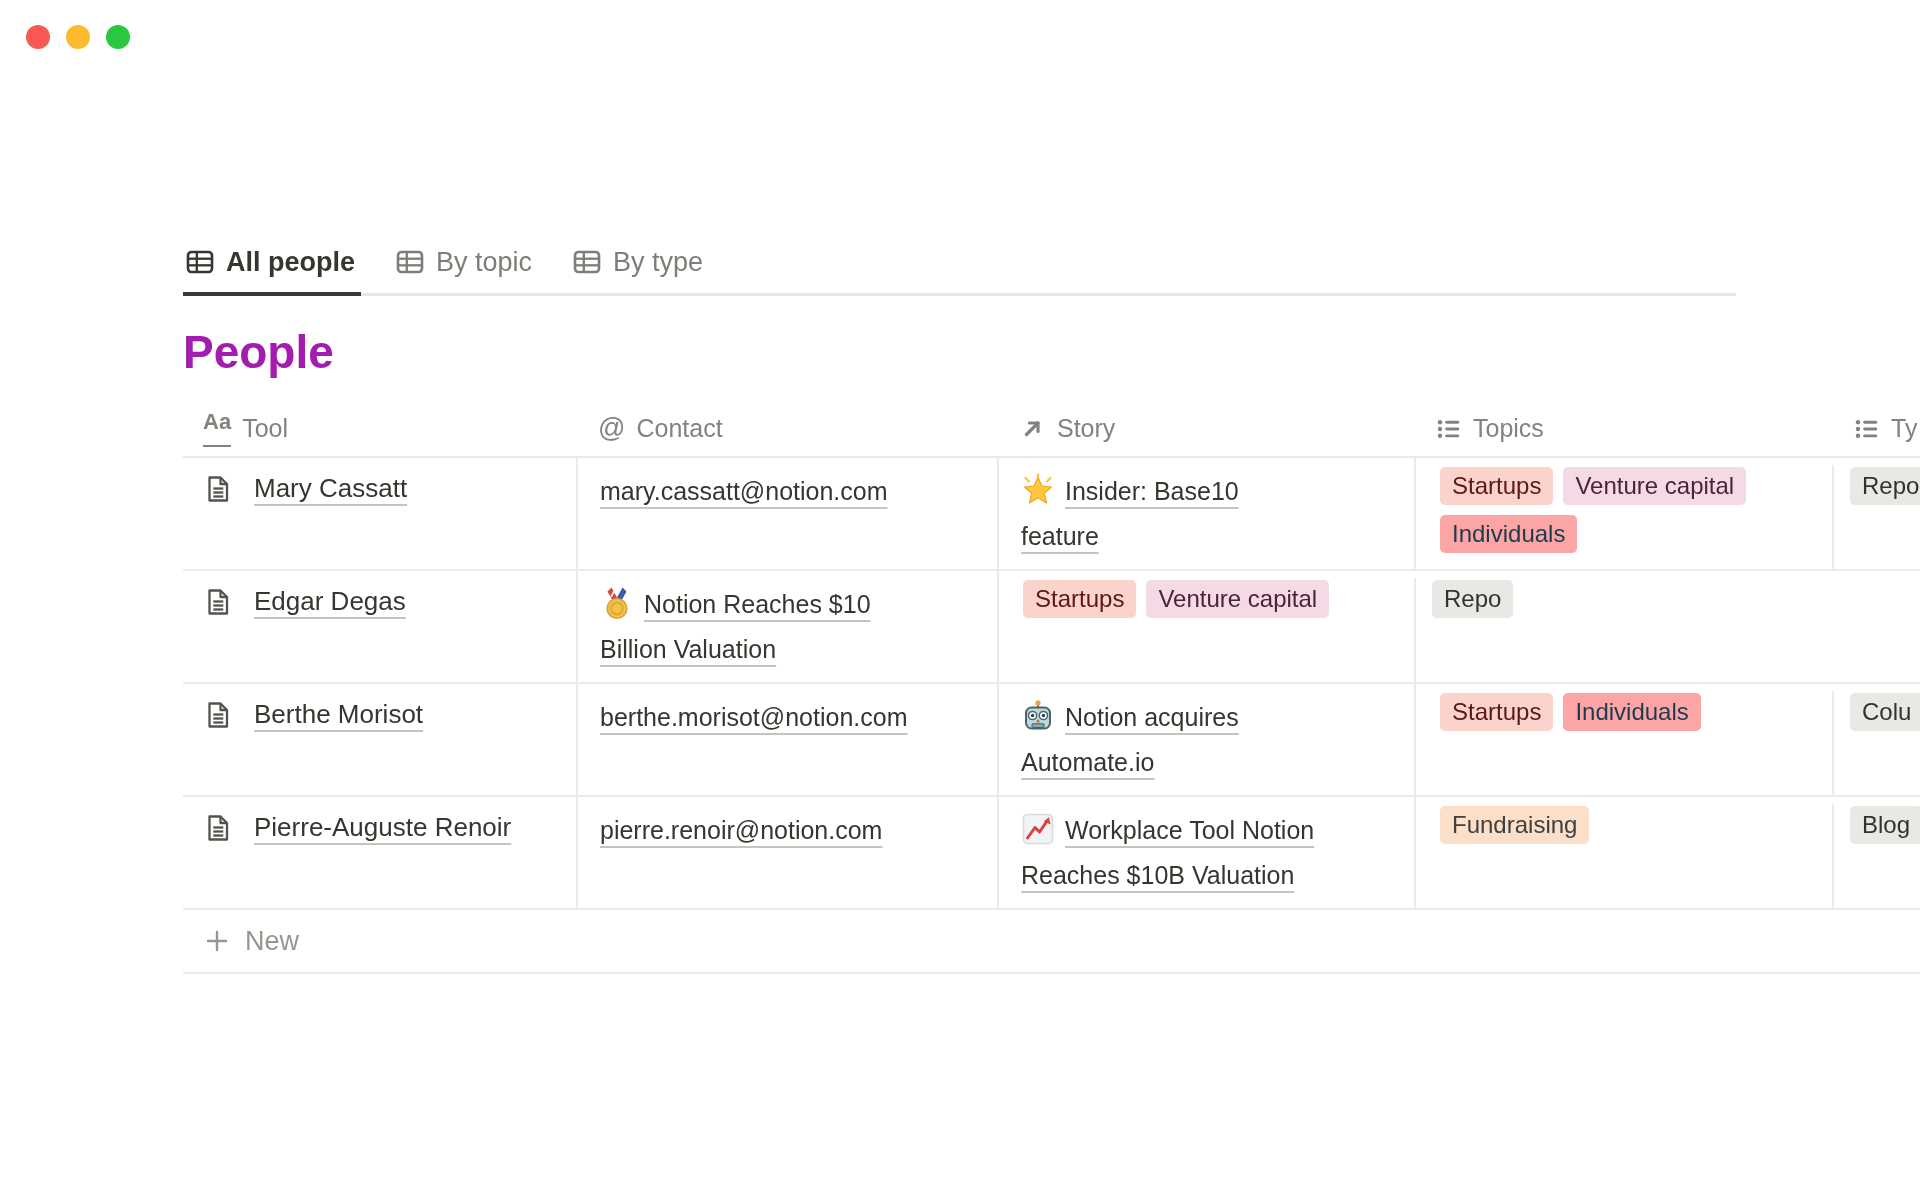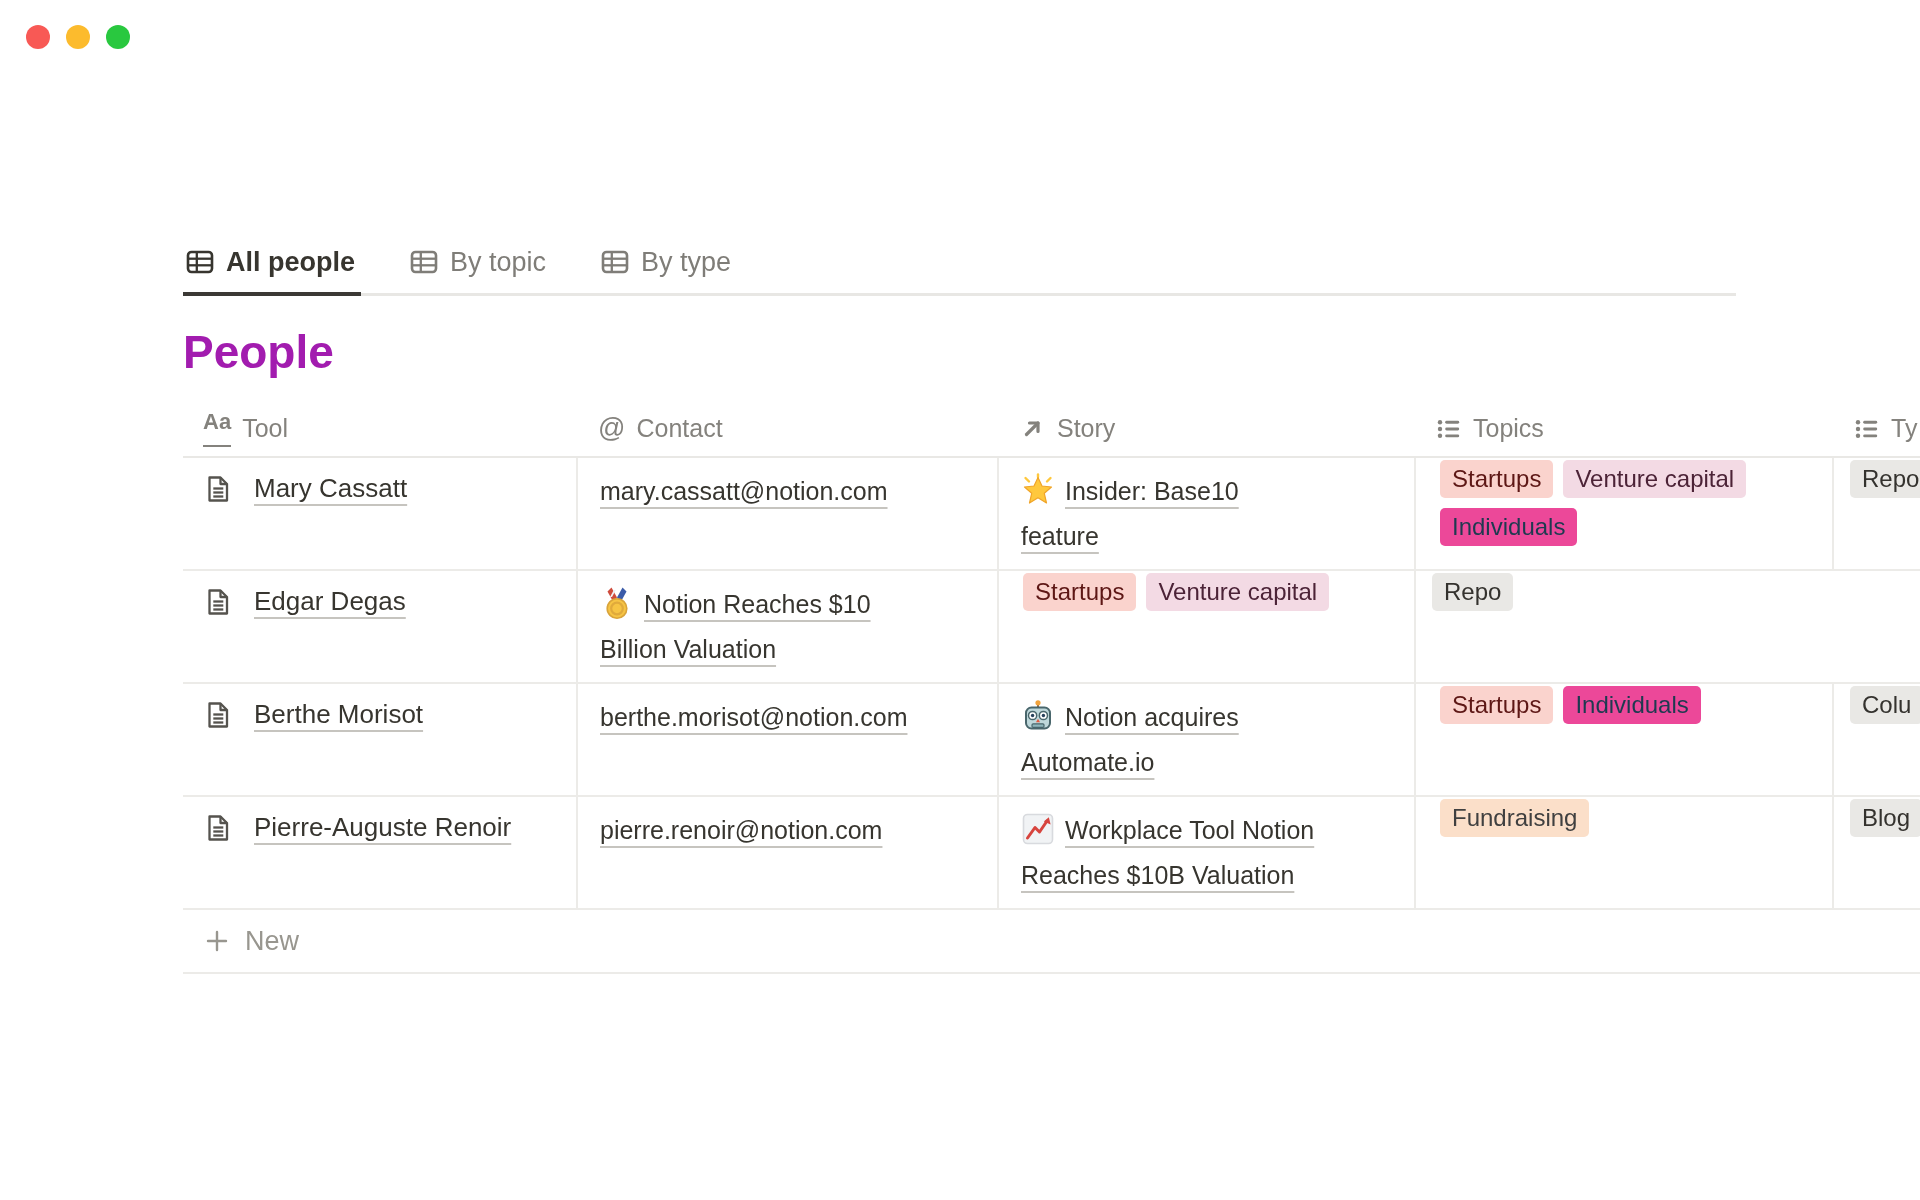--- a/index.html
+++ b/index.html
@@ -12,21 +12,21 @@
   .dot.red    { background:#F85955; }
   .dot.yellow { background:#FCBB2D; }
   .dot.green  { background:#29C83F; }
 
   
   .content { position:absolute; left:183px; top:240px; width:1737px; }
 
   
   .tabbar { position:relative; height:56px; }
   .tabbar .baseline { position:absolute; left:0; bottom:0; width:1553px; height:3px; background:#E8E7E4; }
-  .tabs { display:flex; gap:46px; height:100%; }
+  .tabs { display:flex; gap:32px; height:100%; }
   .tab { display:flex; align-items:center; gap:11px; padding:0 6px 12px 2px; position:relative;
          font-size:27px; color:#7F7D78; cursor:pointer; }
   .tab svg { flex:0 0 auto; }
   .tab.active { color:#37352F; font-weight:600; }
   .tab.active::after { content:""; position:absolute; left:0; right:0; bottom:0; height:4px; background:#3B3935; z-index:2; }
 
   
   .page-title { margin-top:28px; font-size:46px; font-weight:700; color:#a21caf; line-height:56px; }
 
   
@@ -48,27 +48,27 @@
   .ulink { text-decoration:underline; text-decoration-thickness:2px; text-underline-offset:7px;
            text-decoration-color:#C6C4BF; }
 
   .td-contact { padding:19px 20px 10px 22px; font-size:25px; }
 
   .td-story { padding:11px 34px 10px 22px; font-size:25px; line-height:45px; }
   .td-story svg { vertical-align:-7px; margin-right:10px; }
   .story-text { white-space:pre-line; }
 
   .td-tags { display:flex; flex-wrap:wrap; gap:10px 10px; align-content:flex-start;
-             padding:2px 20px 14px 24px; }
+             padding:2px 20px 14px 24px;margin-top:7px; }
   .td-type { padding-left:16px; }
   .tag { display:inline-flex; align-items:center; height:38px; padding:0 12px; border-radius:5px;
          font-size:24px; white-space:nowrap; }
   .tag[data-color="red"]    { background:#FAD3CD; color:#5D1715; }
   .tag[data-color="pink"]   { background:#F3DAE4; color:#4C2337; }
-  .tag[data-color="blue"]   { background:#ec4899; color:#1E3A50; }
+  .tag[data-color="blue"]   { background:#fca5a5; color:#1E3A50; }
   .tag[data-color="orange"] { background:#FBDFC9; color:#404040; }
   .tag[data-color="gray"]   { background:#E9E8E5; color:#34322E; }
 
   .new-row { height:64px; border-bottom:2px solid #ECEBE8; display:flex; align-items:center;
              gap:14px; padding-left:20px; color:#98968F; font-size:27px; cursor:pointer; }
 </style>
 </head>
 <body>
 
 <div class="traffic">

